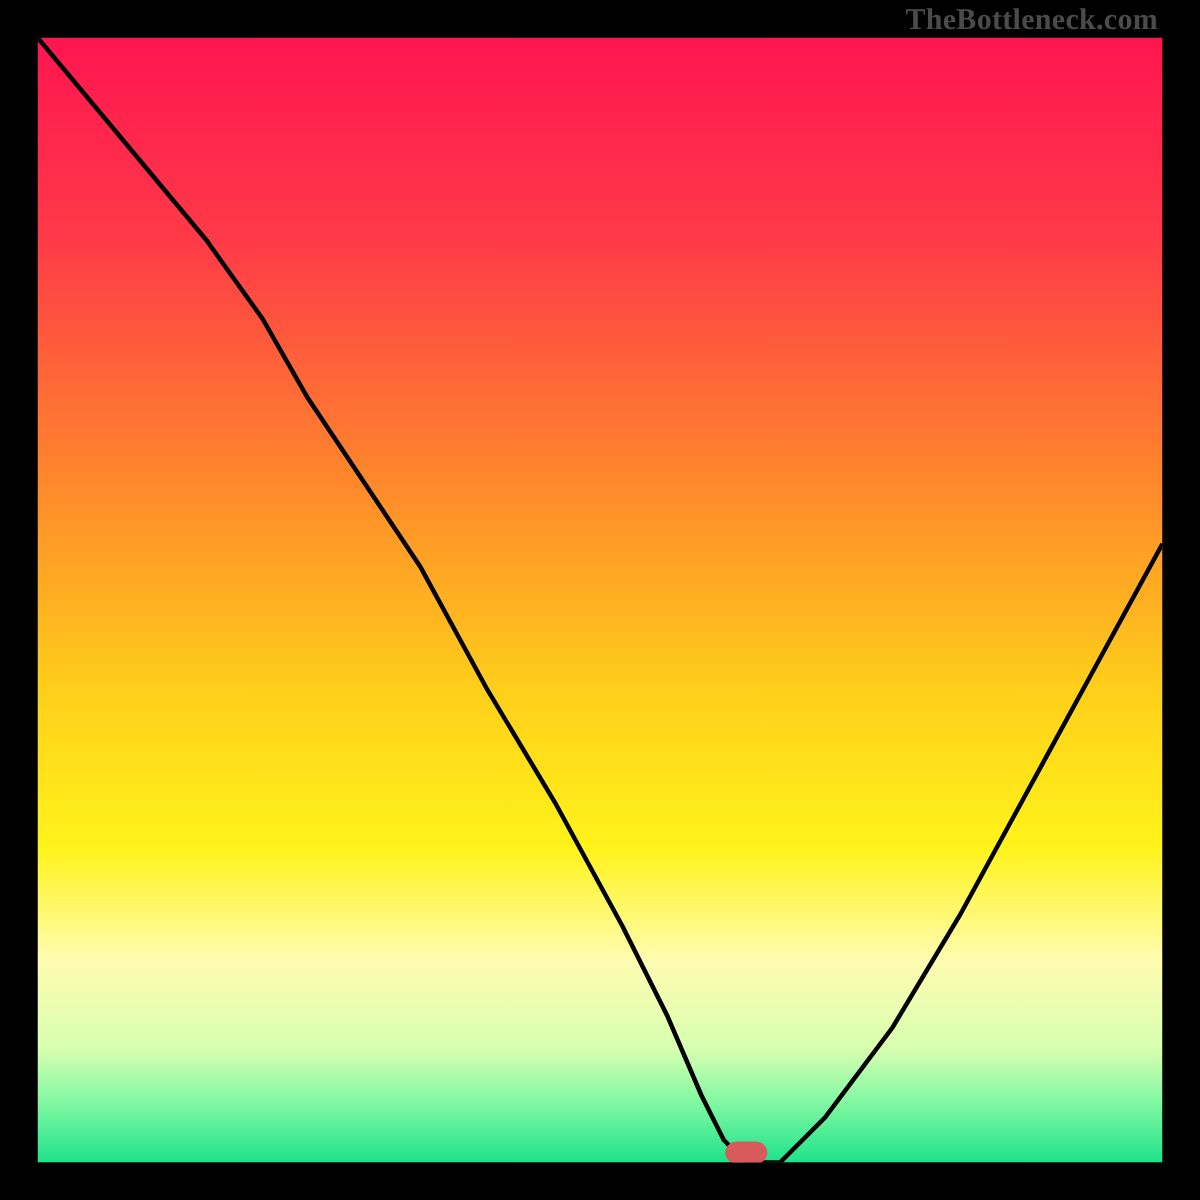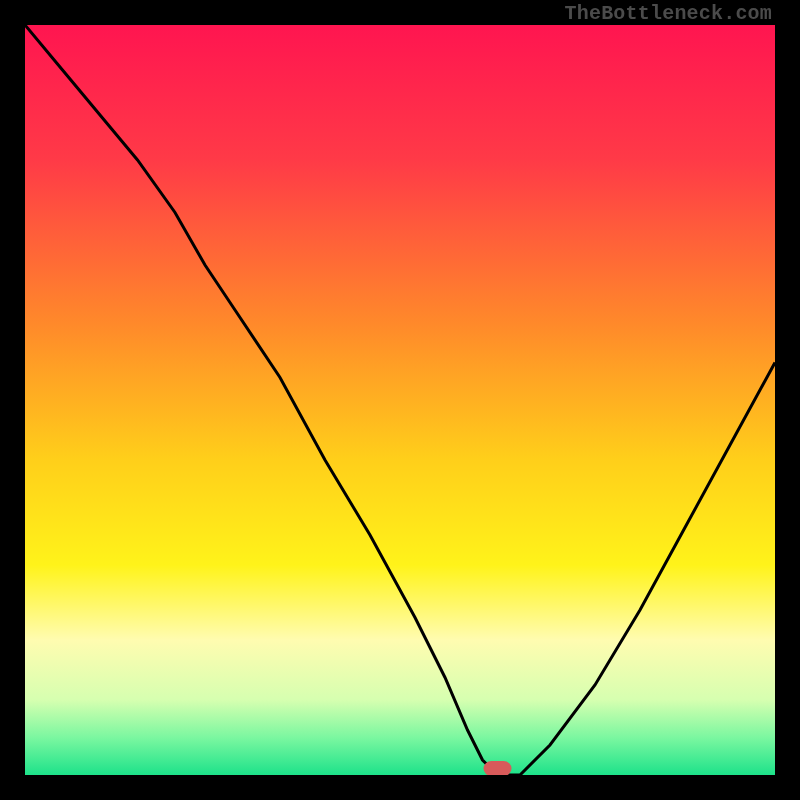--- a/index.html
+++ b/index.html
@@ -30,21 +30,21 @@
     left: 0;
     top: 0;
     width: 750px;
     height: 750px;
   }
   .watermark {
     position: absolute;
     top: 2px;
     right: 28px;
     color: #4b4b4b;
-    font-family: Liberation Mono, monospace;
+    font-family: Liberation Serif, serif;
     font-size: 20px;
     font-weight: 600;
     letter-spacing: 0.2px;
   }
   svg {
     display: block;
   }
 </style>
 </head>
 <body>

